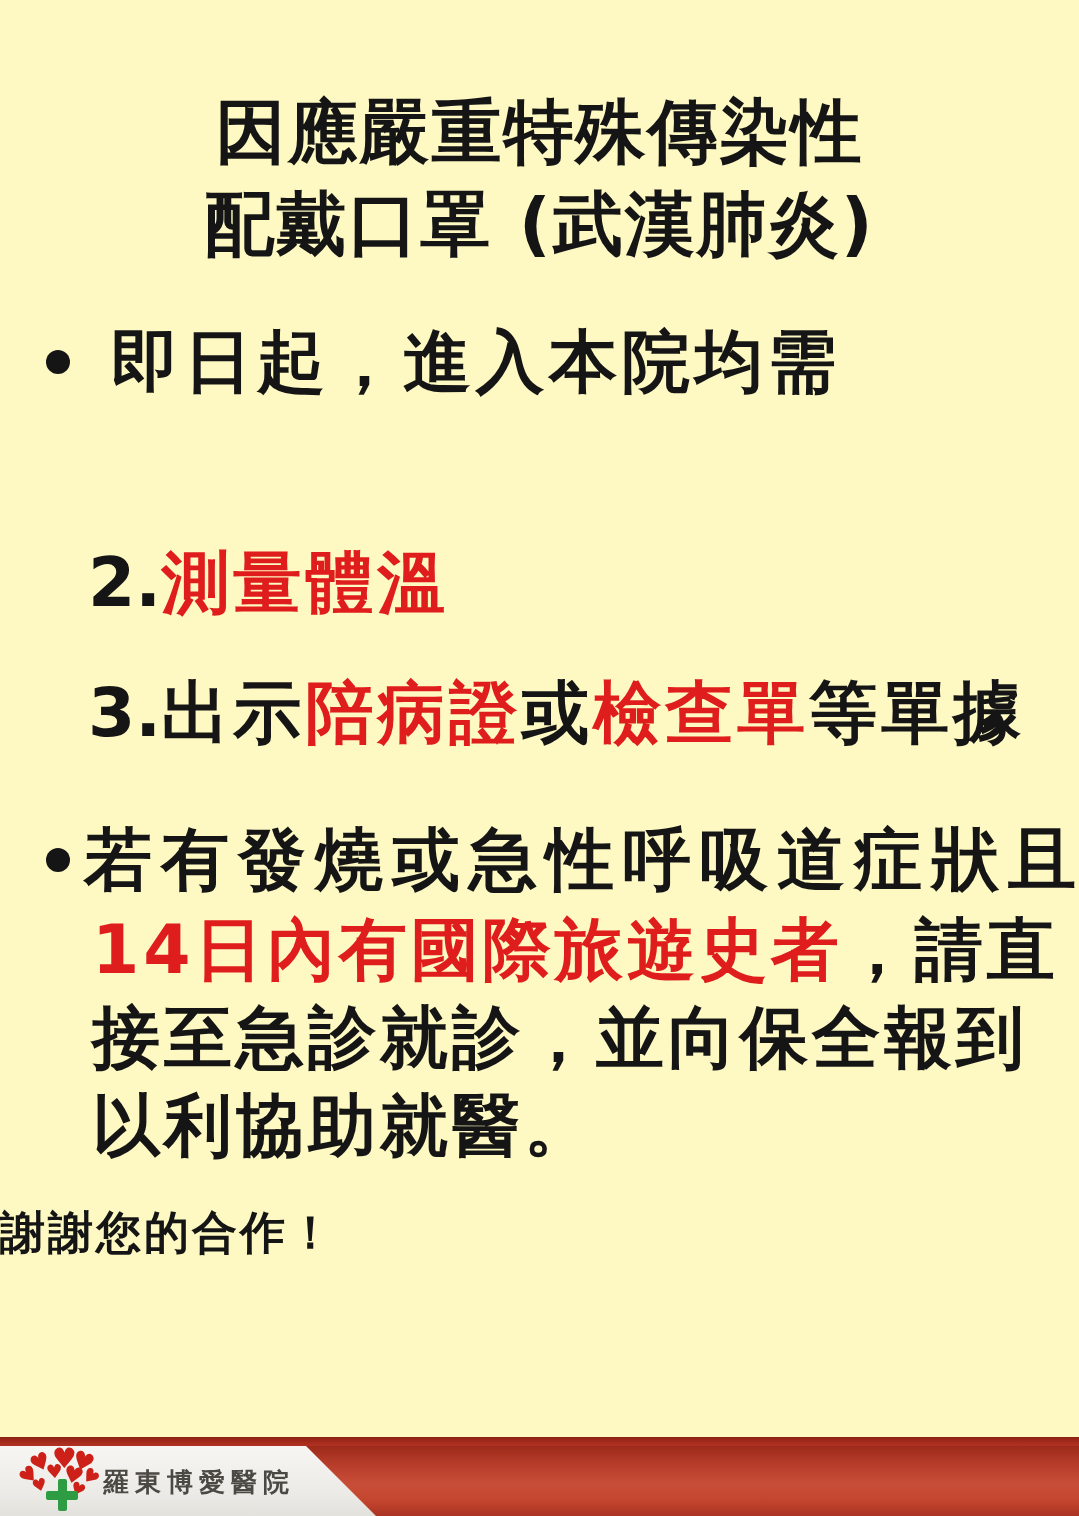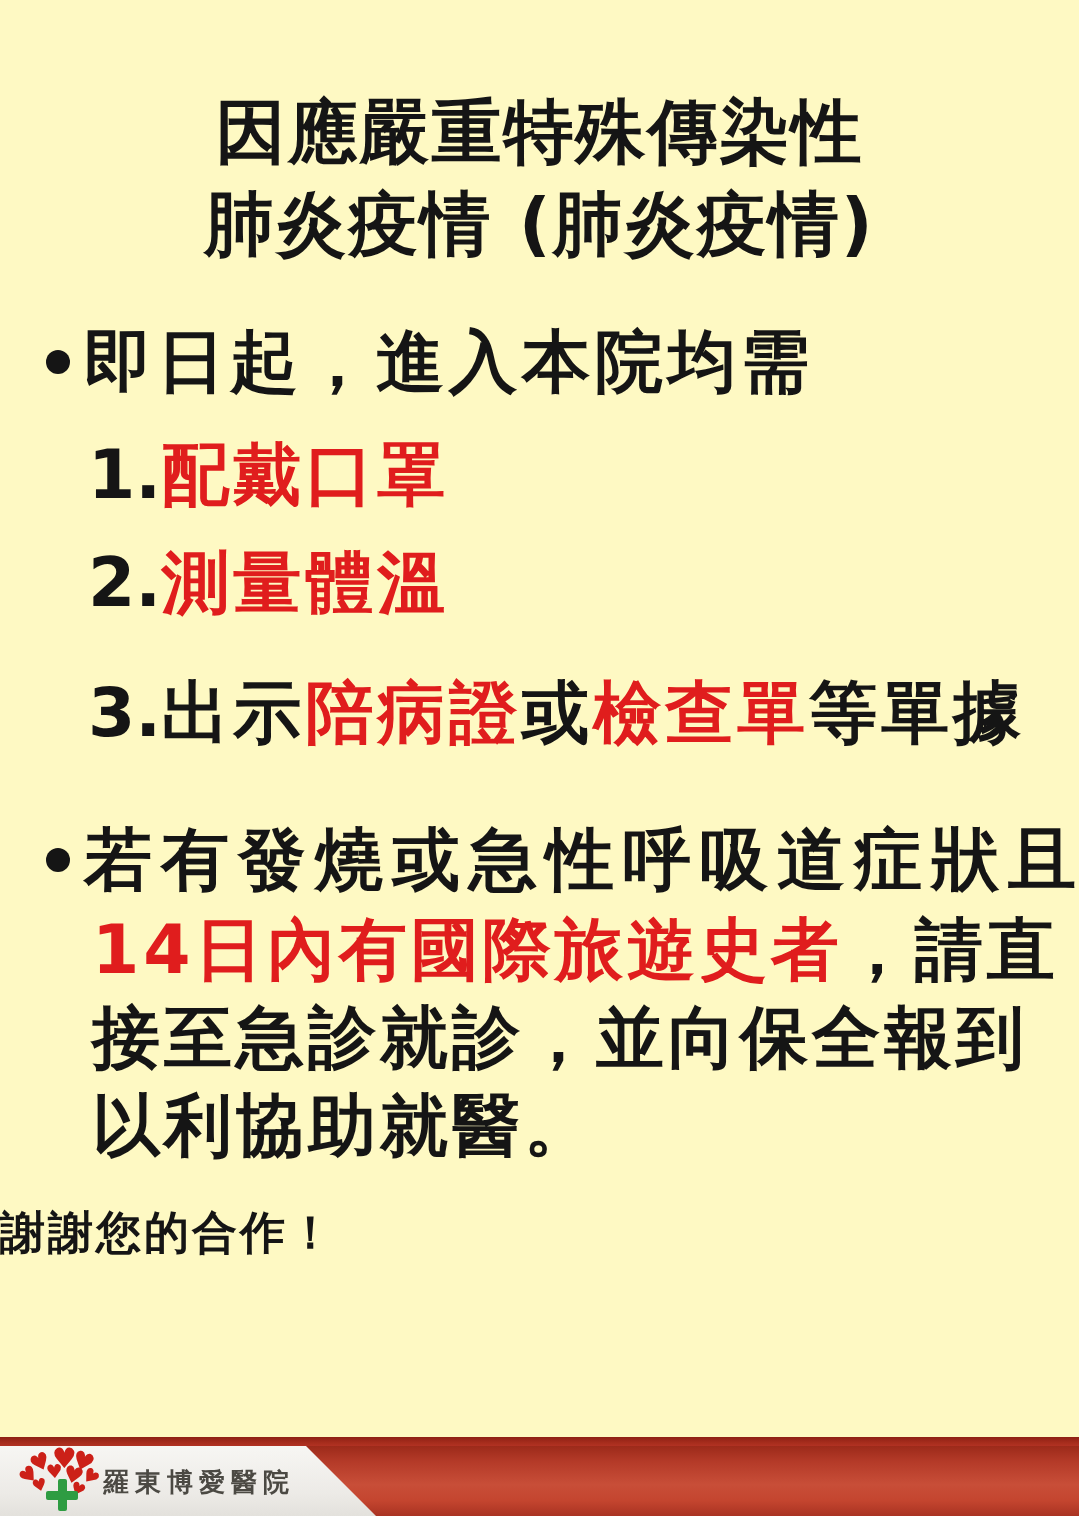--- a/index.html
+++ b/index.html
@@ -112,31 +112,28 @@
     background:var(--logo_cross_green,#2e9c42);border-radius:2px;
   }
 </style>
 </head>
 <body>
 
 <div class="poster">
 
   <div class="title">
     <div>因應嚴重特殊傳染性</div>
-    <div>肺炎疫情 (肺炎疫情)</div>
+    <div>配戴口罩 (武漢肺炎)</div>
   </div>
 
-  <div class="bullet-line" style="top:328px;">
+  <div class="bullet-line" style="top:328px;gap:27px;">
     <span class="bullet-dot"></span>
     <span class="lead-text">即日起，進入本院均需</span>
   </div>
 
-  <div class="list-row row-0">
-    <span class="list-num">1.</span><span><span class="seg-red">配戴口罩</span></span>
-  </div>
   <div class="list-row row-1">
     <span class="list-num">2.</span><span><span class="seg-red">測量體溫</span></span>
   </div>
   <div class="list-row row-2">
     <span class="list-num">3.</span><span><span class="seg-black">出示</span><span class="seg-red">陪病證</span><span class="seg-black">或</span><span class="seg-red">檢查單</span><span class="seg-black">等單據</span></span>
   </div>
 
   <div class="bullet-line b2-top">
     <span class="bullet-dot"></span>
     <span class="lead-text">若有發燒或急性呼吸道症狀且</span>

